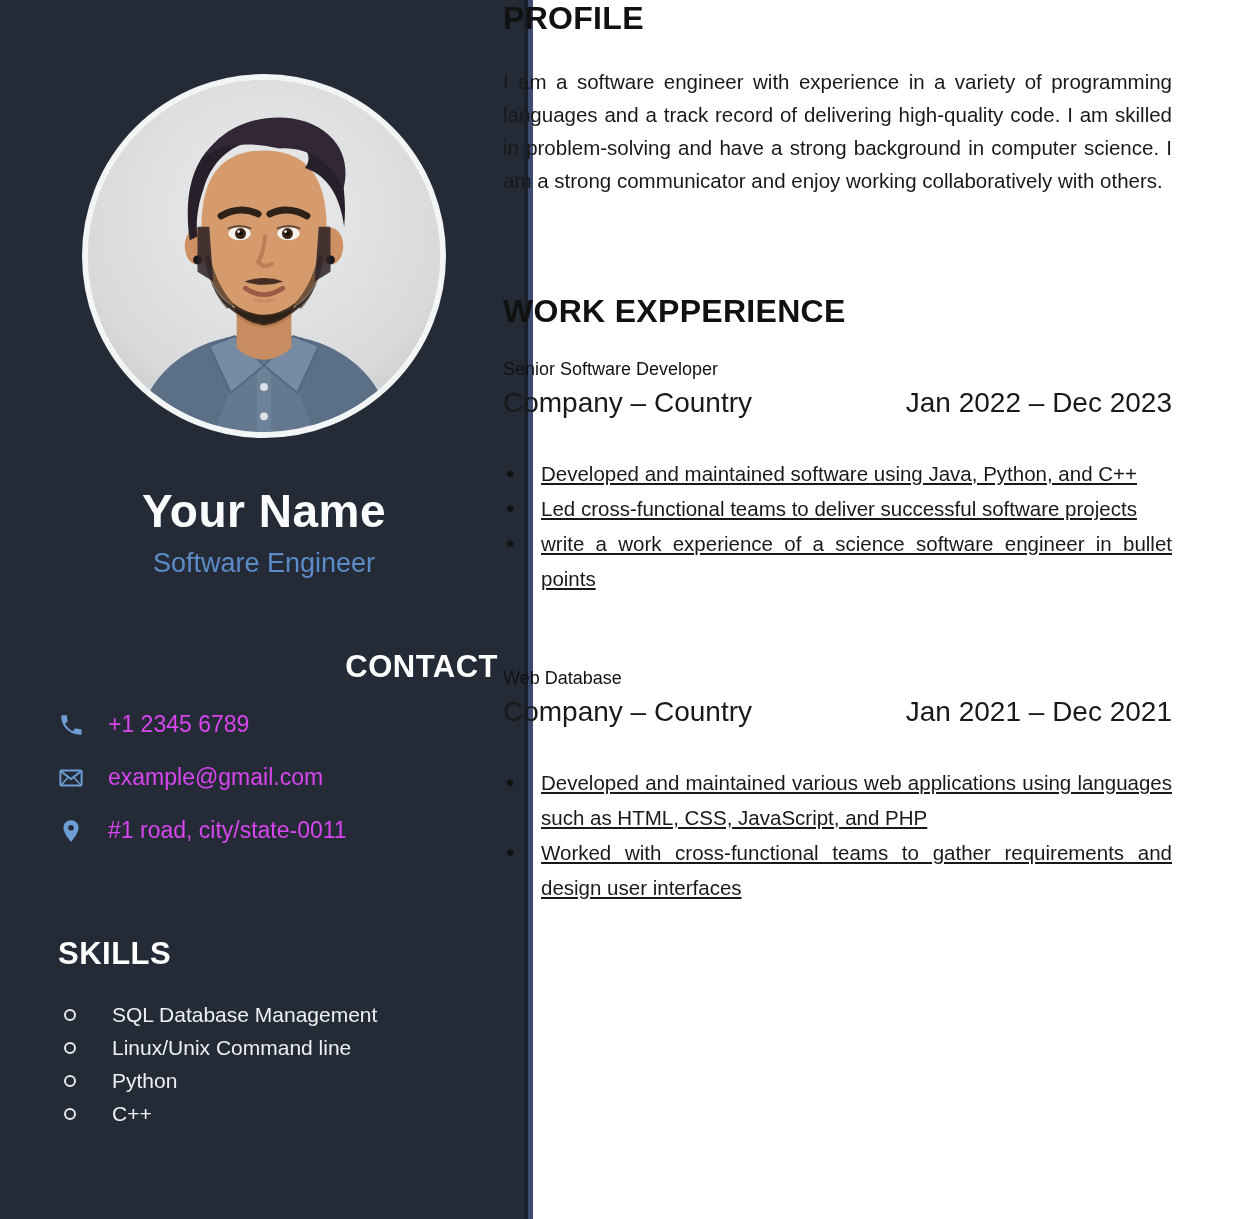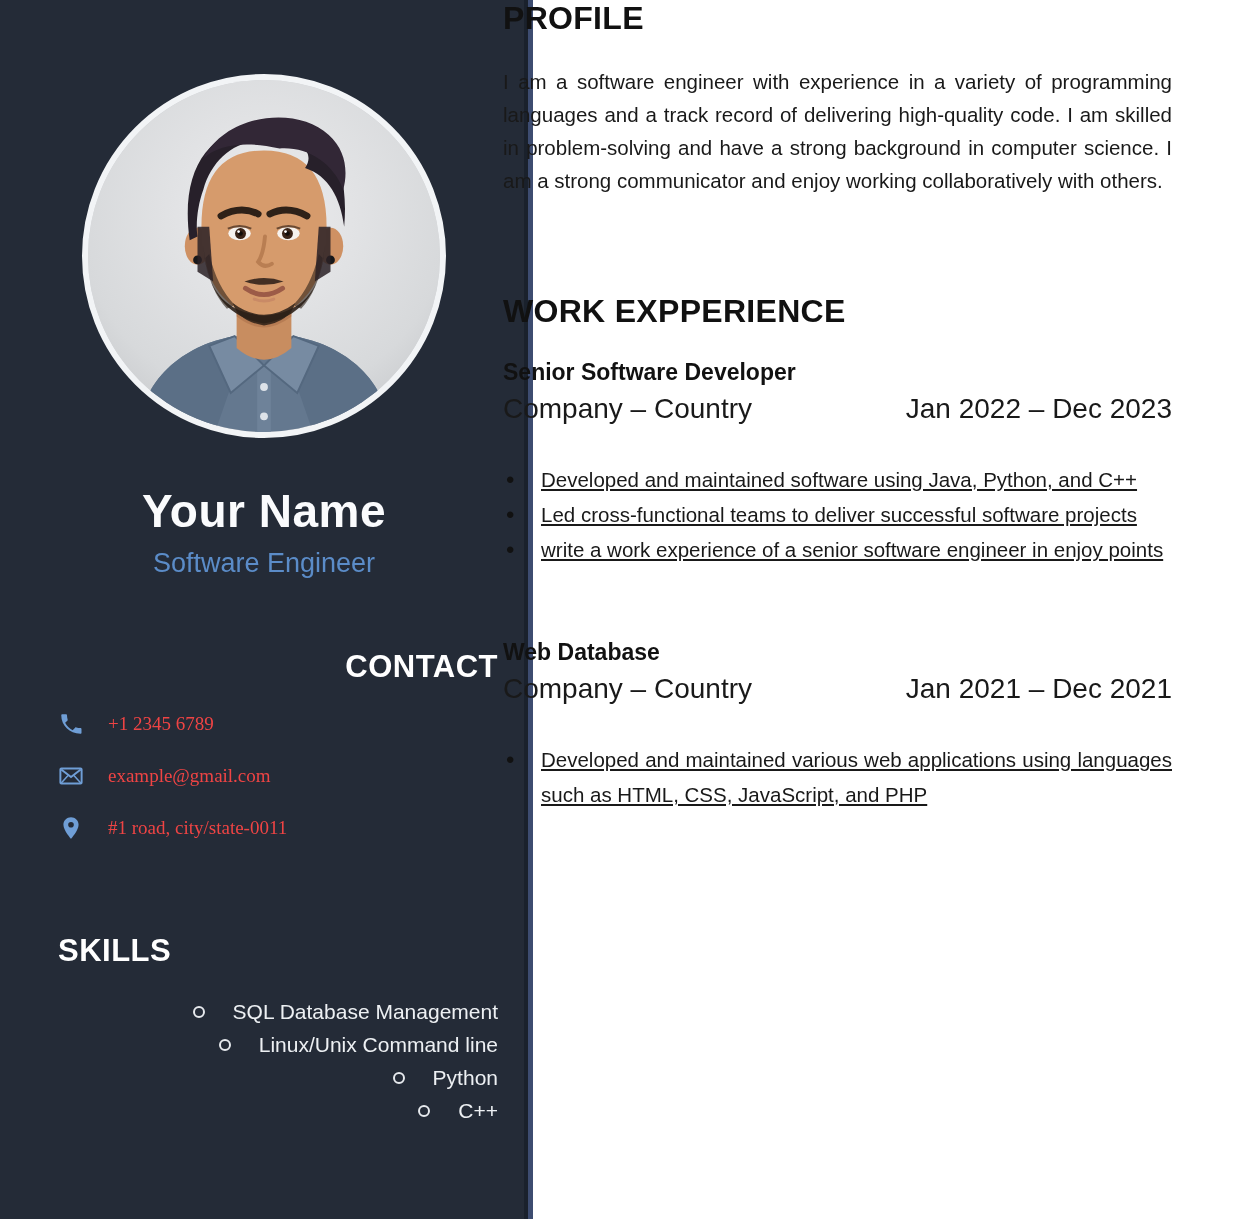--- a/index.html
+++ b/index.html
@@ -54,30 +54,29 @@
     letter-spacing:0.5px;
   }
   .contact-row {
     margin-top:26px;
     display:flex;
     align-items:center;
     column-gap:20px;
   }
   .contact-icon { width:30px; height:26px; flex:0 0 30px; display:flex; align-items:center; }
   .contact-icon svg { width:26px; height:26px; }
-  .contact-text { color:#ef4444; font-size:19px;font-family:Liberation Serif, serif; }
+  .contact-text { color:#d946ef; font-size:23px; }
 
   .skills-section { margin-top:92px; }
   .skills-list { list-style:none; margin-top:26px; }
   .skill-item {
     height:33px;
     display:flex;
     align-items:center;
-    column-gap:28px;
-    justify-content:flex-end;
+    column-gap:36px;
   }
   .skill-marker {
     width:12px; height:12px;
     margin-left:6px;
     border:2px solid #e6e9ed;
     border-radius:50%;
     flex:0 0 12px;
   }
   .skill-text { color:#edf0f3; font-size:21px; }
 
@@ -97,21 +96,21 @@
   .profile-text {
     margin-top:28px;
     font-size:20.5px;
     line-height:33px;
     text-align:justify;
   }
   .work-heading { margin-top:96px; }
 
   .job { margin-top:29px; }
   .job + .job { margin-top:72px; }
-  .job-title { font-size:23px; font-weight:bold; color:#111111; }
+  .job-title { font-size:18px; font-weight:normal; color:#111111; }
   .job-meta {
     margin-top:7px;
     display:flex;
     justify-content:space-between;
     font-size:28px;
   }
   .job-bullets { list-style:none; margin-top:37px;text-decoration:underline; }
   .job-bullet {
     position:relative;
     padding-left:38px;
@@ -266,29 +265,30 @@
 
     <article class="job">
       <h3 class="job-title">Senior Software Developer</h3>
       <div class="job-meta">
         <span>Company – Country</span>
         <span>Jan 2022 – Dec 2023</span>
       </div>
       <ul class="job-bullets">
         <li class="job-bullet">Developed and maintained software using Java, Python, and C++</li>
         <li class="job-bullet">Led cross-functional teams to deliver successful software projects</li>
-        <li class="job-bullet">write a work experience of a senior software engineer in enjoy points</li>
+        <li class="job-bullet">write a work experience of a science software engineer in bullet points</li>
       </ul>
     </article>
 
     <article class="job">
       <h3 class="job-title">Web Database</h3>
       <div class="job-meta">
         <span>Company – Country</span>
         <span>Jan 2021 – Dec 2021</span>
       </div>
       <ul class="job-bullets">
         <li class="job-bullet">Developed and maintained various web applications using languages such as HTML, CSS, JavaScript, and PHP</li>
+        <li class="job-bullet">Worked with cross-functional teams to gather requirements and design user interfaces</li>
       </ul>
     </article>
   </section>
 
 </main>
 
 </body></html>

